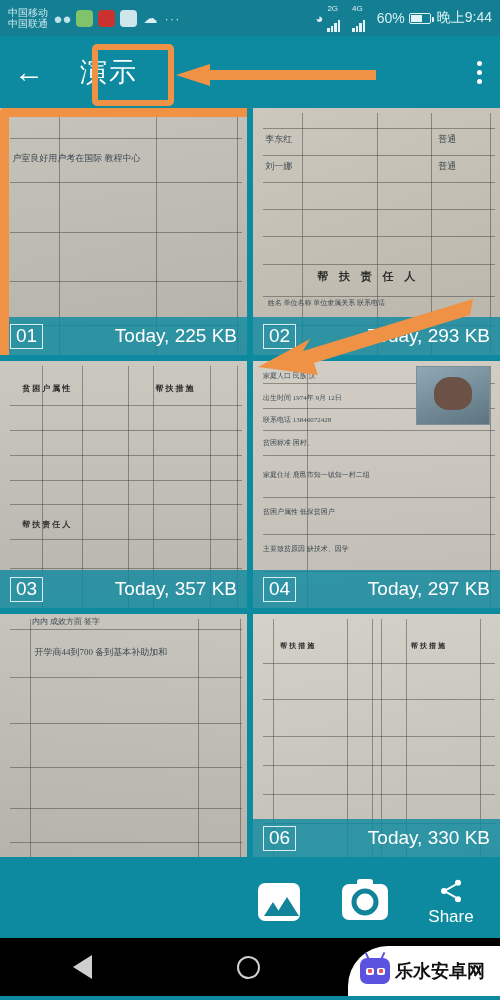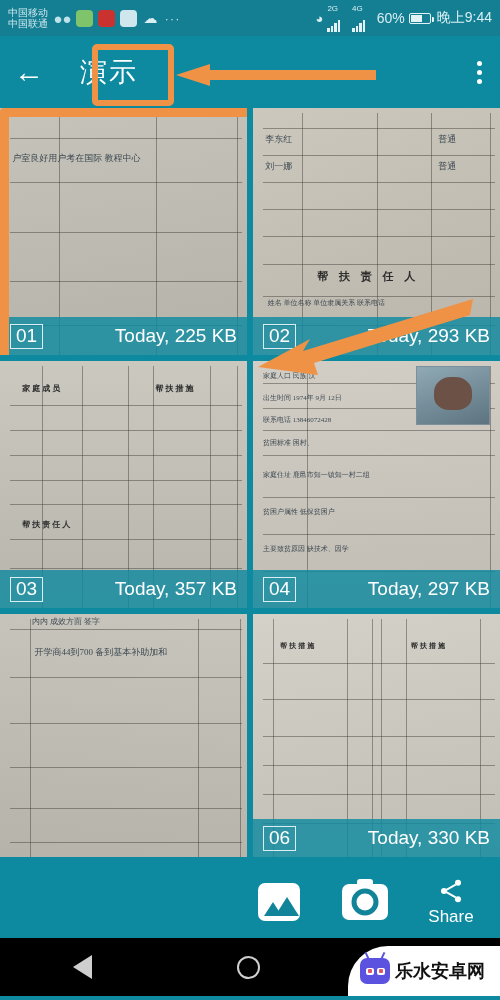--- a/index.html
+++ b/index.html
@@ -269,21 +269,21 @@
           <div class="h" style="top:58%"></div>
             <div class="h" style="top:72%"></div>
           <div class="h" style="top:84%"></div>
           <div class="v" style="left:17%"></div>
             <div class="v" style="left:33%"></div>
           <div class="v" style="left:52%"></div>
             <div class="v" style="left:62%"></div>
           <div class="v" style="left:85%"></div>
             <div class="v" style="left:96%"></div>
         </div>
-        <div class="hdr-cn" style="left:9%; top:9%; font-size:8px; letter-spacing:2px">家庭成员</div>
+        <div class="hdr-cn" style="left:9%; top:9%; font-size:8px; letter-spacing:2px">贫困户属性</div>
         <div class="hdr-cn" style="left:63%; top:9%; font-size:8px; letter-spacing:2px">帮扶措施</div>
         <div class="hdr-cn" style="left:9%; top:64%; font-size:8px; letter-spacing:2px">帮扶责任人</div>
       </div>
       <div class="caption">
         <span class="cap-num">03</span>
         <span class="cap-meta">Today, 357 KB</span>
       </div>
     </div>
 
     <div class="cell">

